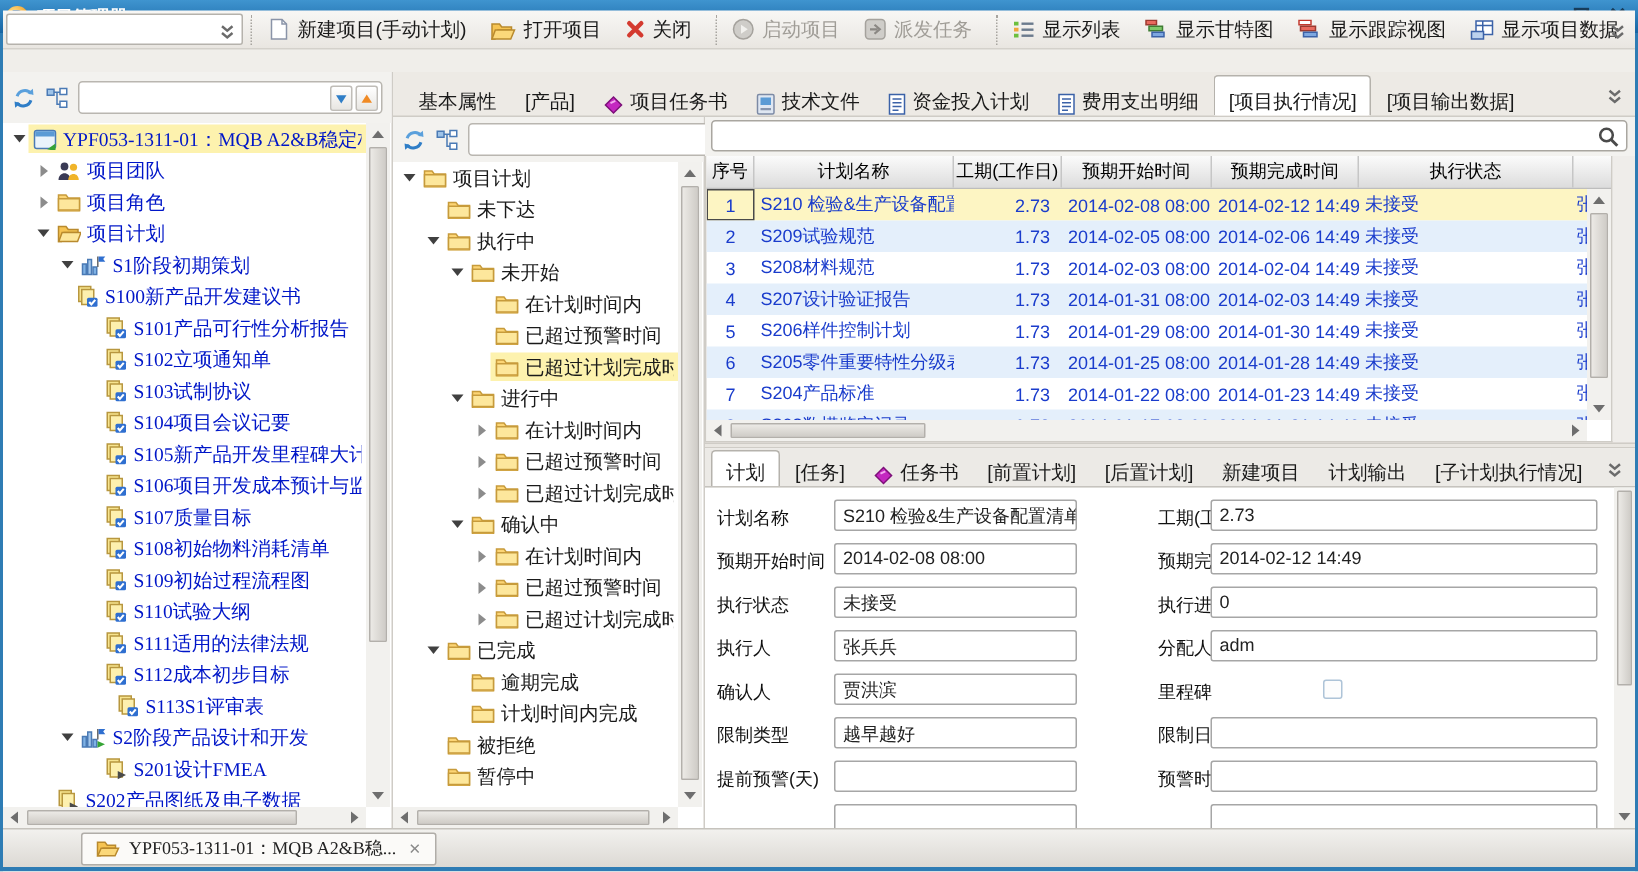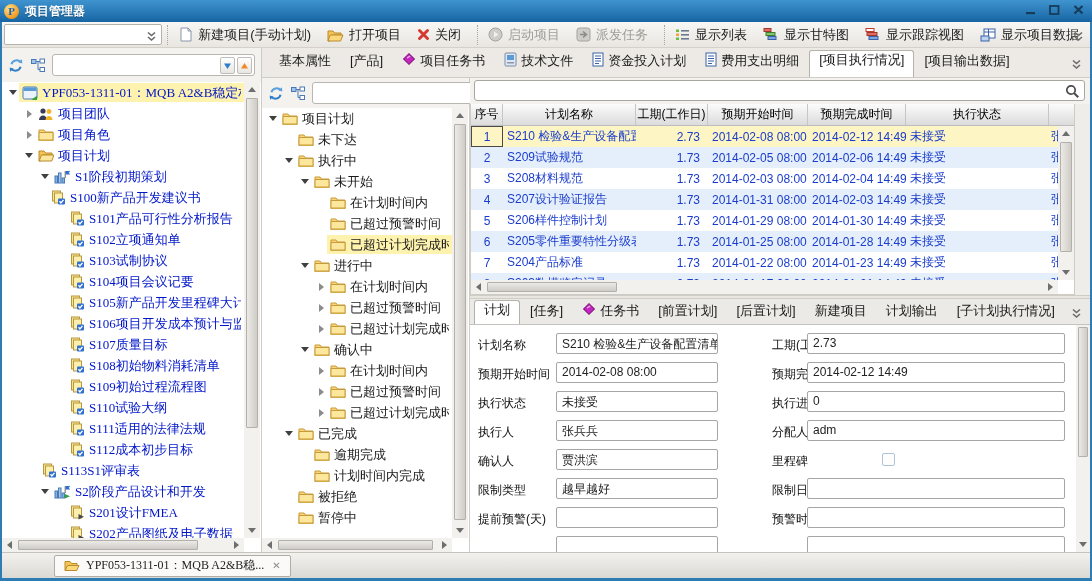--- a/index.html
+++ b/index.html
@@ -12,21 +12,21 @@
     background:linear-gradient(#3f94cf,#1765a3); display:flex; align-items:center; }
   .plogo { width:15px; height:15px; margin-left:4px; border-radius:50%;
     background:radial-gradient(circle at 35% 30%, #ffe08a, #f29a1f 70%, #d97c10);
     color:#1d5fb0; font-weight:bold; font-size:11px; line-height:15px; text-align:center;
     font-family:"Liberation Serif",serif; }
   .wtitle { color:#fff; font-weight:bold; font-size:12px; margin-left:6px; text-shadow:0 1px 1px rgba(0,0,0,.3); }
   .wctrl { position:absolute; right:6px; top:2px; display:flex; gap:8px; }
   .wctrl span { width:16px; height:16px; display:flex; align-items:center; justify-content:center; }
 
   
-  .toolbar { position:absolute; left:2px; right:2px; top:22px; height:26px;
+  .toolbar { position:absolute; left:2px; right:2px; top:7px; height:26px;
     background:linear-gradient(#f8f7f5,#e9e6e1); border-bottom:1px solid #d4d1cb;
     display:flex; align-items:center; }
   .combo { position:relative; width:204px; height:21px; margin-left:2px; background:#fff;
     border:1px solid #b5b2ac; border-radius:2px; }
   .combo .chev { position:absolute; right:4px; top:5px; }
   .tb-sep { border-left:1px dotted #a8a5a0; height:20px; margin:0 5px; }
   .tb-wrap { display:flex; align-items:center; }
   .tb-btn { display:flex; align-items:center; gap:5px; padding:0 5px; margin-right:6px; white-space:nowrap; cursor:default; }
   .tb-btn.dis { color:#a09d97; }
   .tb-overflow { position:absolute; right:6px; top:8px; }
@@ -49,21 +49,21 @@
   .thl { display:inline-flex; align-items:center; gap:4px; padding:0 3px; height:19px; overflow:hidden; flex:1; }
   .thl.sel { background:#fdf2ae; }
   .tlabel { overflow:hidden; white-space:nowrap; }
   .tree-blue .tlabel { color:#0016c8; }
   .tree-dark .tlabel { color:#1a1a1a; }
   .tri-r { width:0; height:0; border-top:4px solid transparent; border-bottom:4px solid transparent; border-left:5px solid #8c8c8c; }
   .tri-d { width:0; height:0; border-left:4px solid transparent; border-right:4px solid transparent; border-top:5px solid #404040; }
 
   .tabbar-top { position:absolute; left:262px; right:2px; top:48px; height:30px; background:#edeae5;
     border-bottom:1px solid #cfccc6; display:flex; align-items:flex-end; padding-left:8px; }
-  .tab { display:inline-flex; align-items:flex-start; gap:4px; height:25px; padding:0 9px; margin-right:1px;
+  .tab { display:inline-flex; align-items:flex-end; gap:4px; height:25px; padding:0 9px; margin-right:1px;
     font-size:13px; cursor:default; position:relative; }
   .tab.active { background:#fff; border:1px solid #b5b2ac; border-bottom:0; border-radius:3px 3px 0 0; height:27px; z-index:2; }
   .tab-overflow { position:absolute; right:8px; top:10px; }
 
   .middle-panel { position:absolute; left:262px; width:208px; top:78px; bottom:29px; background:#fff; border-right:1px solid #cfccc6; }
   .middle-panel .panel-toolbar { height:30px; }
   .middle-panel .tree { top:30px; }
 
   .right-panel { position:absolute; left:470px; right:2px; top:78px; bottom:29px; background:#efedea; }
   .search-row { position:absolute; left:0; right:0; top:0; height:26px; background:#f3f2ef; }
@@ -547,21 +547,21 @@
               <svg width="15" height="15">
                 <rect x="1.5" y="1" width="8" height="10" fill="#f7e48f" stroke="#b8973f"></rect>
                 <rect x="3.5" y="3" width="8" height="10" fill="#fdf0ae" stroke="#b8973f"></rect>
                 <rect x="7" y="8.5" width="7" height="6" rx="1" fill="#2f6fd0"></rect>
                 <path d="M8.5 11.3l1.4 1.6 2.6-3" stroke="#fff" stroke-width="1.4" fill="none"></path>
               </svg>
             </span>
             <span class="tlabel">S112成本初步目标</span>
           </span>
         </div>
-        <div class="trow" style="padding-left:24px">
+        <div class="trow" style="padding-left:60px">
           <span class="tar"></span>
           <span class="thl">
             <span class="icn">
               <svg width="15" height="15">
                 <rect x="1.5" y="1" width="8" height="10" fill="#f7e48f" stroke="#b8973f"></rect>
                 <rect x="3.5" y="3" width="8" height="10" fill="#fdf0ae" stroke="#b8973f"></rect>
                 <rect x="7" y="8.5" width="7" height="6" rx="1" fill="#2f6fd0"></rect>
                 <path d="M8.5 11.3l1.4 1.6 2.6-3" stroke="#fff" stroke-width="1.4" fill="none"></path>
               </svg>
             </span>
@@ -592,21 +592,21 @@
             <span class="icn">
               <svg width="15" height="15">
                 <rect x="1.5" y="1" width="8" height="10" fill="#f7e48f" stroke="#b8973f"></rect>
                 <rect x="3.5" y="3" width="8" height="10" fill="#fdf0ae" stroke="#b8973f"></rect>
                 <path d="M8.5 9l5.5 2.7-5.5 2.8z" fill="#4a4a4a"></path>
               </svg>
             </span>
             <span class="tlabel">S201设计FMEA</span>
           </span>
         </div>
-        <div class="trow" style="padding-left:52px">
+        <div class="trow" style="padding-left:20px">
           <span class="tar"></span>
           <span class="thl">
             <span class="icn">
               <svg width="15" height="15">
                 <rect x="1.5" y="1" width="8" height="10" fill="#f7e48f" stroke="#b8973f"></rect>
                 <rect x="3.5" y="3" width="8" height="10" fill="#fdf0ae" stroke="#b8973f"></rect>
                 <path d="M8.5 9l5.5 2.7-5.5 2.8z" fill="#4a4a4a"></path>
               </svg>
             </span>
             <span class="tlabel">S202产品图纸及电子数据</span>

